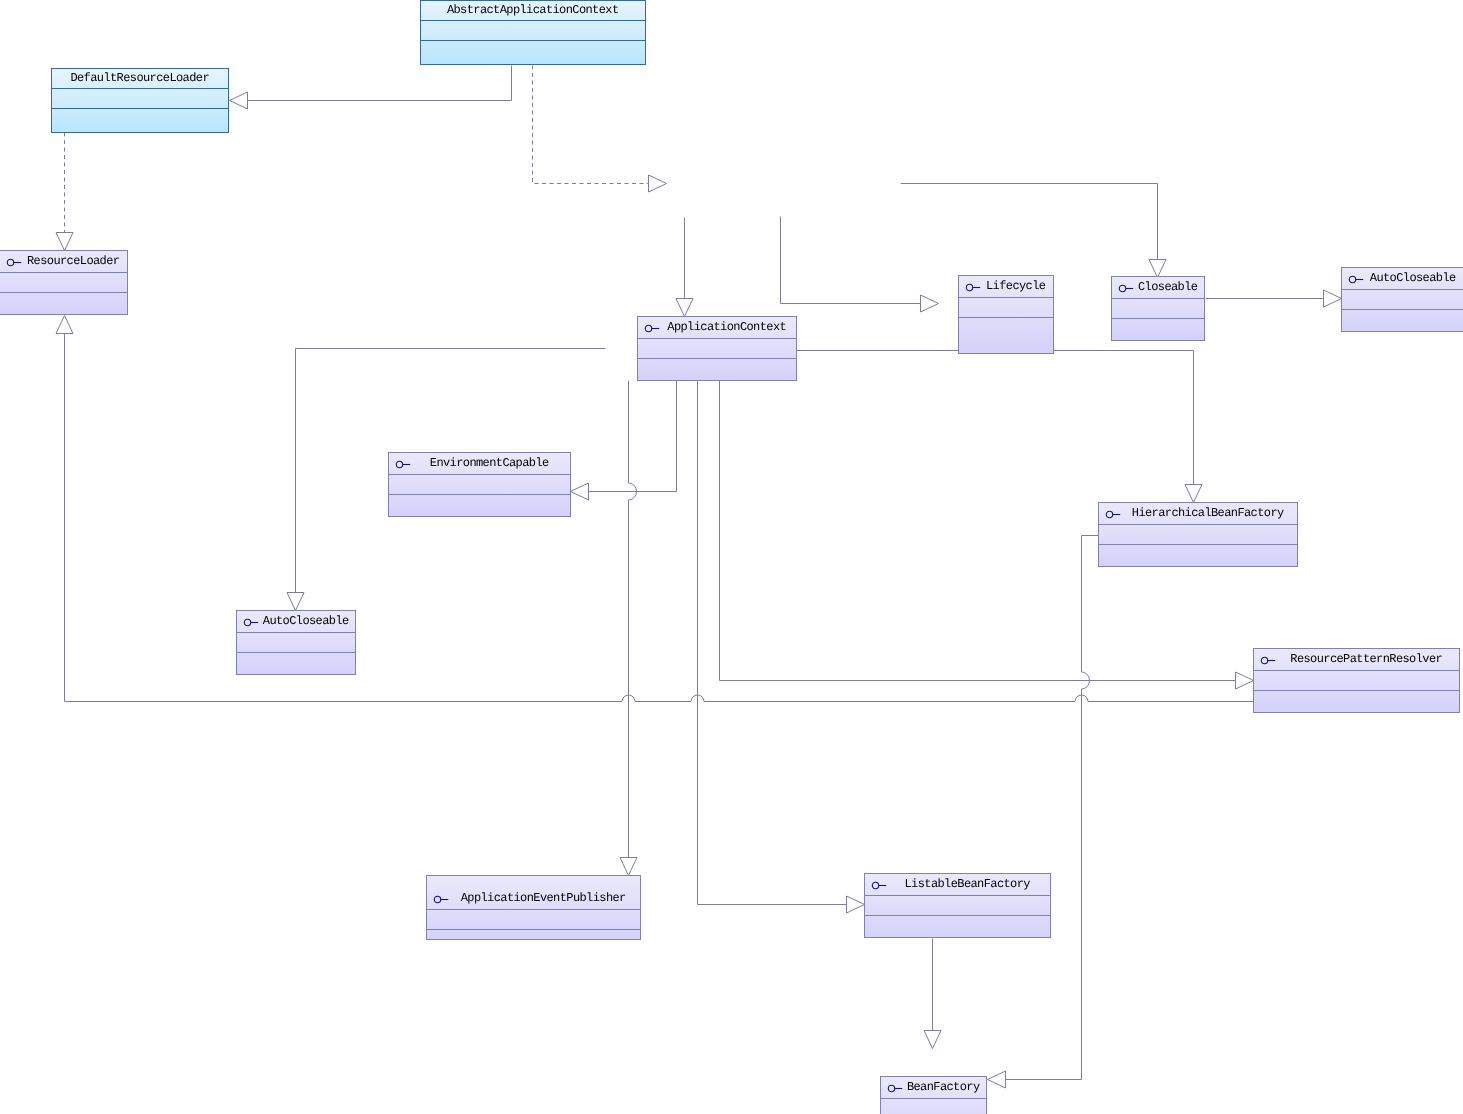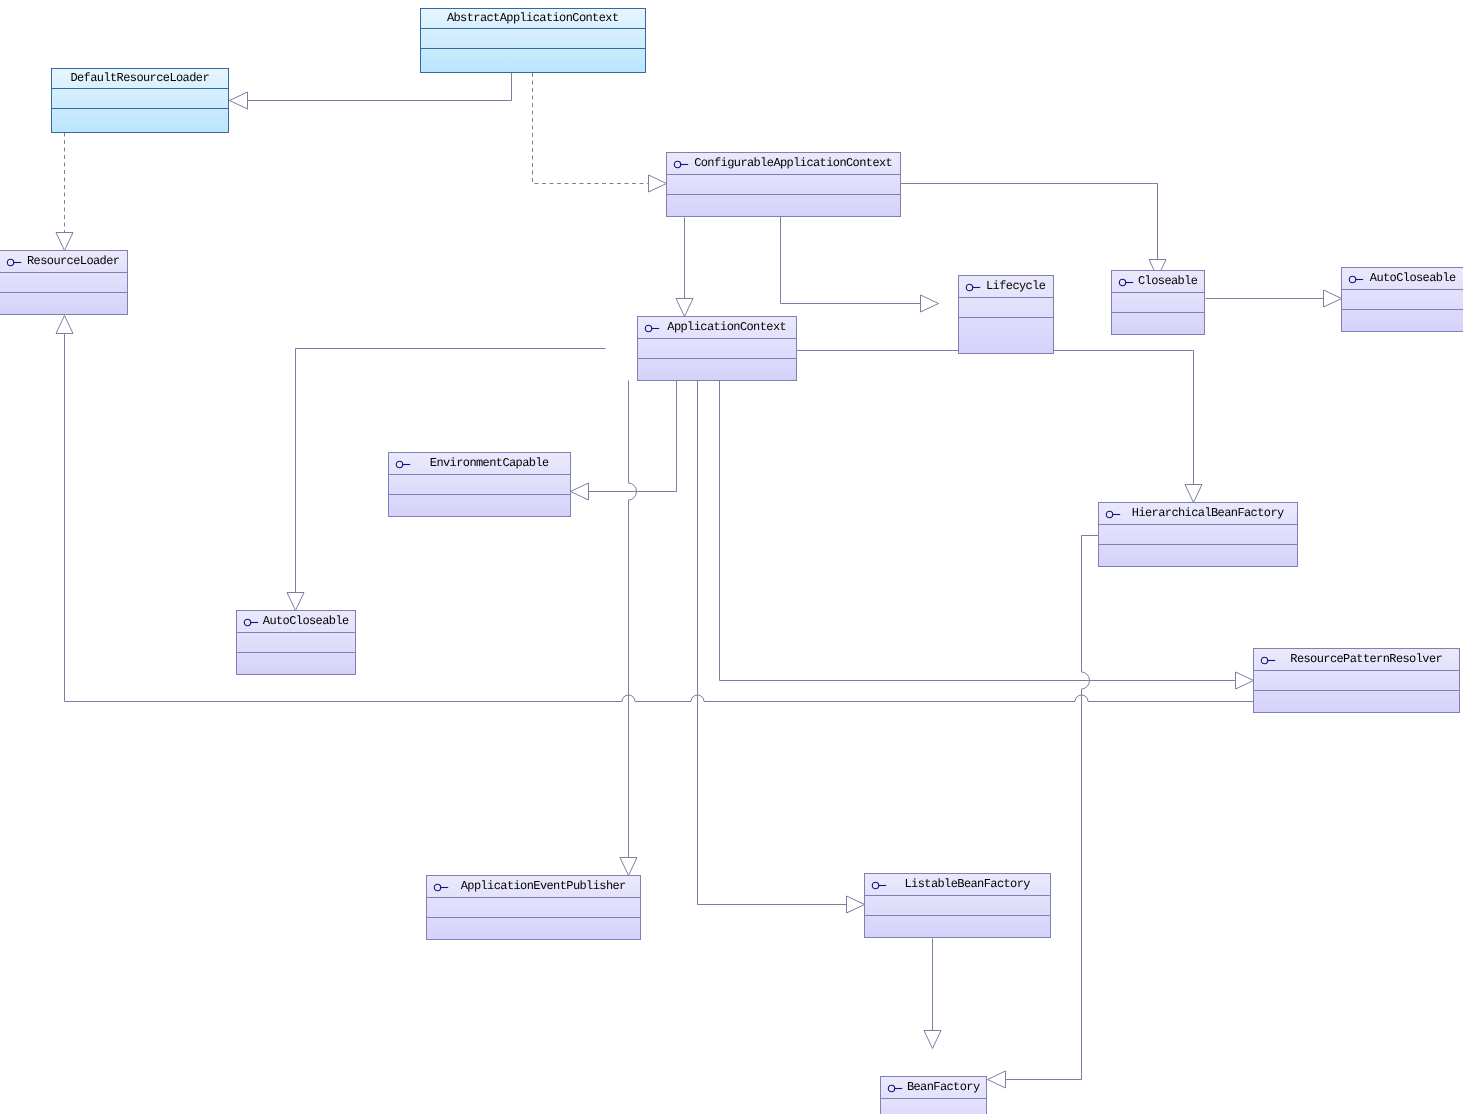--- a/index.html
+++ b/index.html
@@ -86,21 +86,21 @@
       <g>
         <path d="M 1098.5 535.5 L 1081.5 535.5 L 1081.5 672 A 8 8.5 0 0 1 1081.5 689 L 1081.5 1079.5 L 1005.5 1079.5" fill="none" stroke="#7d7da4" stroke-width="1"></path>
         <path d="M 987.5 1079.5 L 1005.5 1071 L 1005.5 1088 Z" fill="#ffffff" stroke="#7d7da4" stroke-width="1" stroke-linejoin="miter"></path>
       </g>
       <g>
         <path d="M 932.5 938.5 L 932.5 1030.5" fill="none" stroke="#7d7da4" stroke-width="1"></path>
         <path d="M 932.5 1048.5 L 924 1030.5 L 941 1030.5 Z" fill="#ffffff" stroke="#7d7da4" stroke-width="1" stroke-linejoin="miter"></path>
       </g>
     </svg>
   <div id="nodes">
-      <div class="node" style="left: 420px; top: 8px; width: 226px; height: 65px; border: 1px solid rgb(54, 103, 159); background: linear-gradient(rgb(230, 245, 254) 0%, rgb(185, 229, 253) 100%);">
+      <div class="node" style="left: 420px; top: 0px; width: 226px; height: 65px; border: 1px solid rgb(54, 103, 159); background: linear-gradient(rgb(230, 245, 254) 0%, rgb(185, 229, 253) 100%);">
         <div class="hdr" style="height: 20px; border-bottom: 1px solid rgb(54, 103, 159);">
           <span class="class-pad"></span>
           <span class="ttlwrap">
             <span class="ttl">AbstractApplicationContext</span>
           </span>
         </div>
         <div class="row" style="height: 20px; border-bottom: 1px solid rgb(54, 103, 159);"></div>
         <div class="row" style="height: 23px;"></div>
       </div>
       <div class="node" style="left: 51px; top: 68px; width: 178px; height: 65px; border: 1px solid rgb(54, 103, 159); background: linear-gradient(rgb(230, 245, 254) 0%, rgb(185, 229, 253) 100%);">
@@ -121,35 +121,20 @@
               <line x1="9.7" y1="6.5" x2="17.2" y2="6.5" stroke="#14147a" stroke-width="1.1"></line>
             </svg>
           </span>
           <span class="ttlwrap">
             <span class="ttl">ResourceLoader</span>
           </span>
         </div>
         <div class="row" style="height: 20px; border-bottom: 1px solid rgb(128, 128, 180);"></div>
         <div class="row" style="height: 21px;"></div>
       </div>
-      <div class="node" style="left: 666px; top: 152px; width: 235px; height: 65px; border: 1px solid rgb(128, 128, 180); background: linear-gradient(rgb(234, 233, 251) 0%, rgb(213, 210, 250) 100%);">
-        <div class="hdr" style="height: 22px; border-bottom: 1px solid rgb(128, 128, 180);">
-          <span class="iface-icon">
-            <svg width="21" height="12" viewBox="0 0 21 12">
-              <circle cx="6.5" cy="6.5" r="3.2" fill="none" stroke="#14147a" stroke-width="1.1"></circle>
-              <line x1="9.7" y1="6.5" x2="17.2" y2="6.5" stroke="#14147a" stroke-width="1.1"></line>
-            </svg>
-          </span>
-          <span class="ttlwrap">
-            <span class="ttl">ConfigurableApplicationContext</span>
-          </span>
-        </div>
-        <div class="row" style="height: 20px; border-bottom: 1px solid rgb(128, 128, 180);"></div>
-        <div class="row" style="height: 21px;"></div>
-      </div>
       <div class="node" style="left: 605px; top: 316px; width: 160px; height: 65px; border: 1px solid rgb(128, 128, 180); background: linear-gradient(rgb(234, 233, 251) 0%, rgb(213, 210, 250) 100%); margin-left: 32px;">
         <div class="hdr" style="height: 22px; border-bottom: 1px solid rgb(128, 128, 180);">
           <span class="iface-icon">
             <svg width="21" height="12" viewBox="0 0 21 12">
               <circle cx="6.5" cy="6.5" r="3.2" fill="none" stroke="#14147a" stroke-width="1.1"></circle>
               <line x1="9.7" y1="6.5" x2="17.2" y2="6.5" stroke="#14147a" stroke-width="1.1"></line>
             </svg>
           </span>
           <span class="ttlwrap">
             <span class="ttl">ApplicationContext</span>
@@ -166,21 +151,21 @@
               <line x1="9.7" y1="6.5" x2="17.2" y2="6.5" stroke="#14147a" stroke-width="1.1"></line>
             </svg>
           </span>
           <span class="ttlwrap">
             <span class="ttl">Lifecycle</span>
           </span>
         </div>
         <div class="row" style="height: 20px; border-bottom: 1px solid rgb(128, 128, 180);"></div>
         <div class="row" style="height: 21px;"></div>
       </div>
-      <div class="node" style="left: 1111px; top: 270px; width: 94px; height: 65px; border: 1px solid rgb(128, 128, 180); background: linear-gradient(rgb(234, 233, 251) 0%, rgb(213, 210, 250) 100%);">
+      <div class="node" style="left: 1111px; top: 276px; width: 94px; height: 65px; border: 1px solid rgb(128, 128, 180); background: linear-gradient(rgb(234, 233, 251) 0%, rgb(213, 210, 250) 100%);">
         <div class="hdr" style="height: 22px; border-bottom: 1px solid rgb(128, 128, 180);">
           <span class="iface-icon">
             <svg width="21" height="12" viewBox="0 0 21 12">
               <circle cx="6.5" cy="6.5" r="3.2" fill="none" stroke="#14147a" stroke-width="1.1"></circle>
               <line x1="9.7" y1="6.5" x2="17.2" y2="6.5" stroke="#14147a" stroke-width="1.1"></line>
             </svg>
           </span>
           <span class="ttlwrap">
             <span class="ttl">Closeable</span>
           </span>
@@ -257,21 +242,21 @@
             </svg>
           </span>
           <span class="ttlwrap">
             <span class="ttl">ResourcePatternResolver</span>
           </span>
         </div>
         <div class="row" style="height: 20px; border-bottom: 1px solid rgb(128, 128, 180);"></div>
         <div class="row" style="height: 21px;"></div>
       </div>
       <div class="node" style="left: 426px; top: 875px; width: 215px; height: 65px; border: 1px solid rgb(128, 128, 180); background: linear-gradient(rgb(234, 233, 251) 0%, rgb(213, 210, 250) 100%);">
-        <div class="hdr" style="height: 22px; border-bottom: 1px solid rgb(128, 128, 180);">
+        <div class="hdr" style="height: 22px; border-bottom: 1px solid rgb(128, 128, 180); margin-top: 12px;">
           <span class="iface-icon">
             <svg width="21" height="12" viewBox="0 0 21 12">
               <circle cx="6.5" cy="6.5" r="3.2" fill="none" stroke="#14147a" stroke-width="1.1"></circle>
               <line x1="9.7" y1="6.5" x2="17.2" y2="6.5" stroke="#14147a" stroke-width="1.1"></line>
             </svg>
           </span>
           <span class="ttlwrap">
             <span class="ttl">ApplicationEventPublisher</span>
           </span>
         </div>

